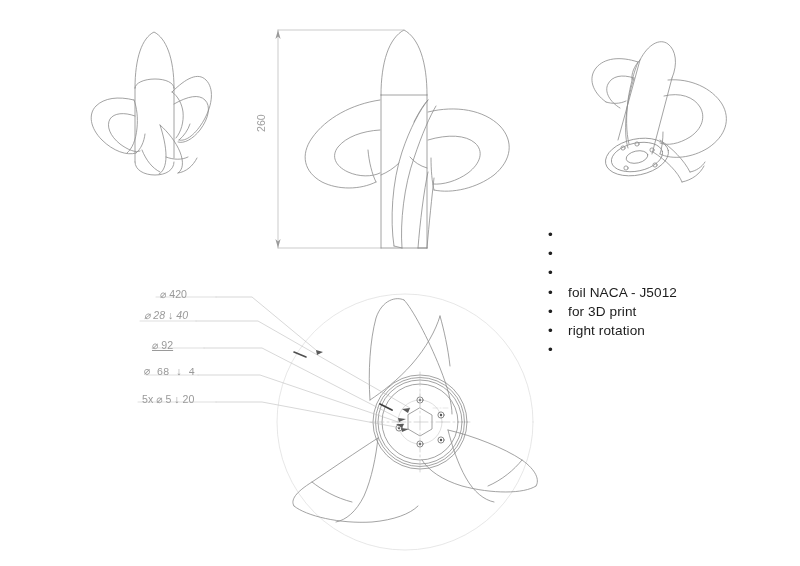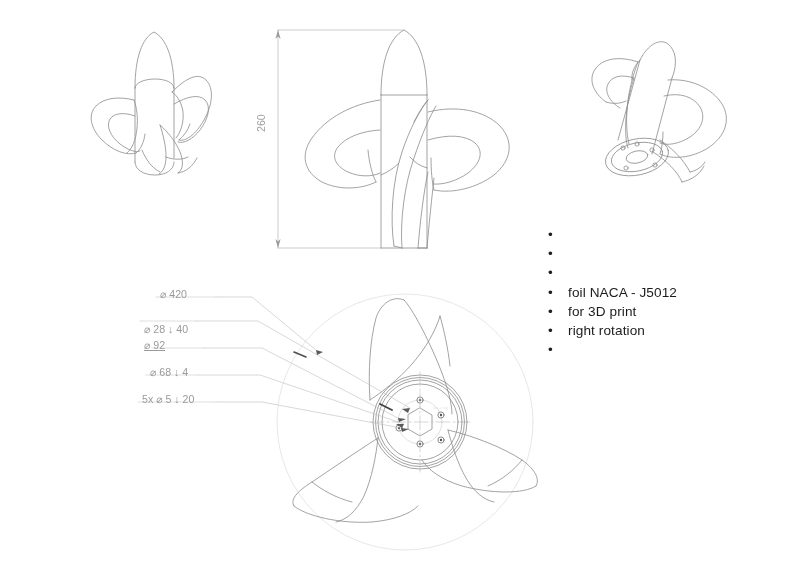--- a/index.html
+++ b/index.html
@@ -274,23 +274,23 @@
     <g fill="#9a9a9a" stroke="none">
       <path d="M278,30 l-2.6,9 l2.6,-2.6 l2.6,2.6 z"></path>
       <path d="M278,248 l-2.6,-9 l2.6,2.6 l2.6,-2.6 z"></path>
     </g>
 
   </g>
 </svg>
 
 <div class="callouts">
   <div class="callout" style="left:160px; top:288px;">⌀ 420</div>
-  <div class="callout" style="left:144px; top:323px;">⌀ 28 ↓ 40</div>
-  <div class="callout" style="left:144px; top:339px;text-decoration:underline;">⌀ 92</div>
-  <div class="callout" style="left:150px; top:366px;">⌀ 68 ↓ 4</div>
+  <div class="callout" style="left:144px; top:309px;font-style:italic;">⌀ 28 ↓ 40</div>
+  <div class="callout" style="left:152px; top:339px;text-decoration:underline;">⌀ 92</div>
+  <div class="callout" style="left:144px; top:366px;font-family:Liberation Mono, monospace;">⌀ 68 ↓ 4</div>
   <div class="callout" style="left:142px; top:393px;">5x ⌀ 5 ↓ 20</div>
 </div>
 
 <div class="vdim">260</div>
 
 <div class="notes">
   <div class="note-row">
     <span class="note-bullet">•</span>
   </div>
   <div class="note-row">

